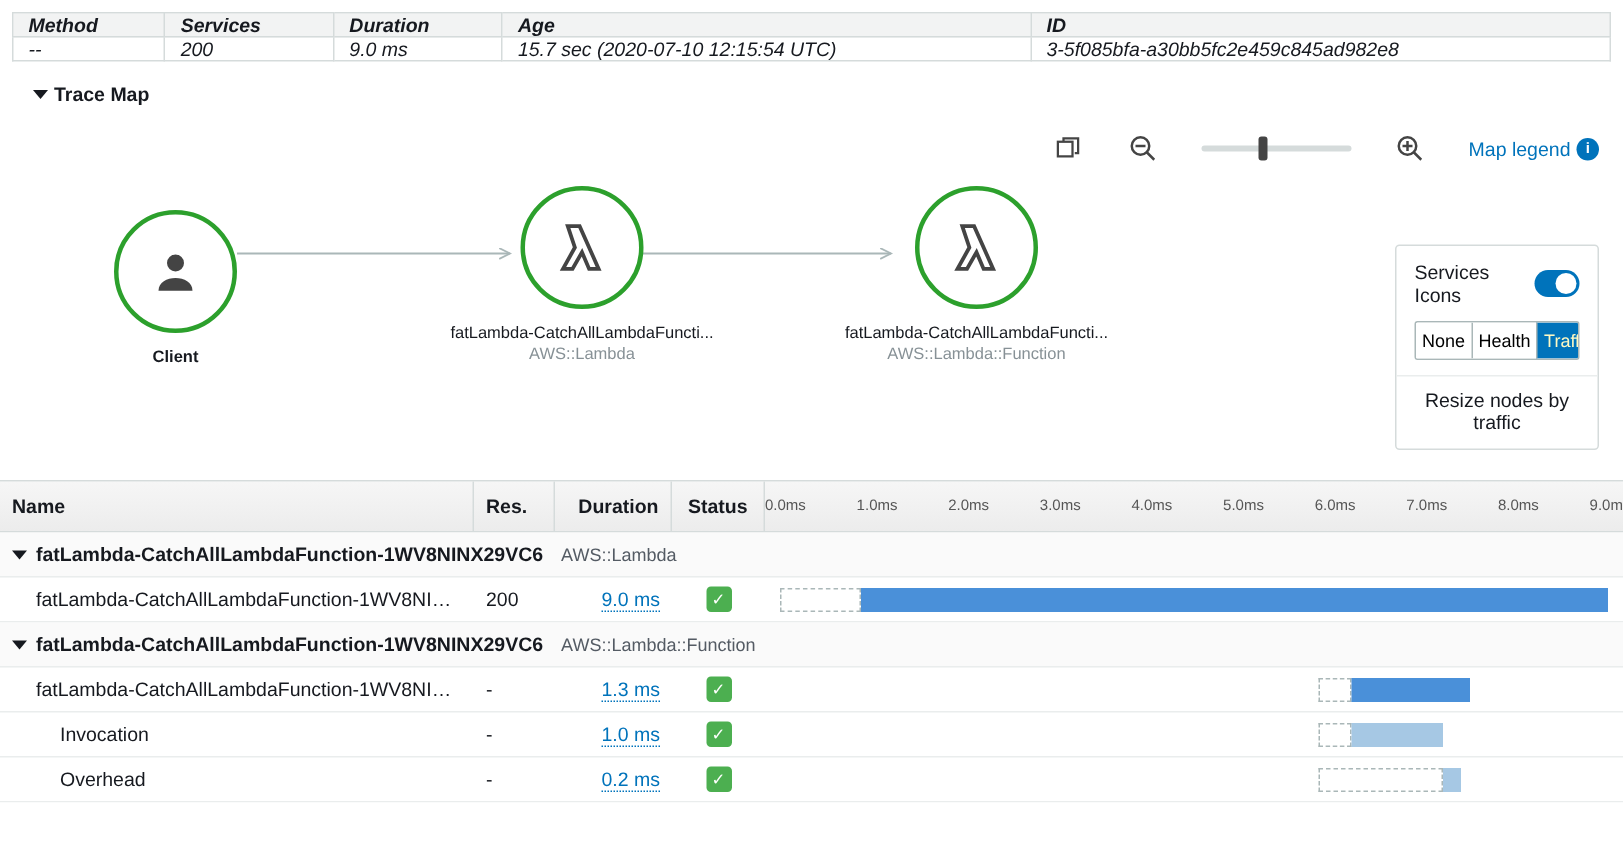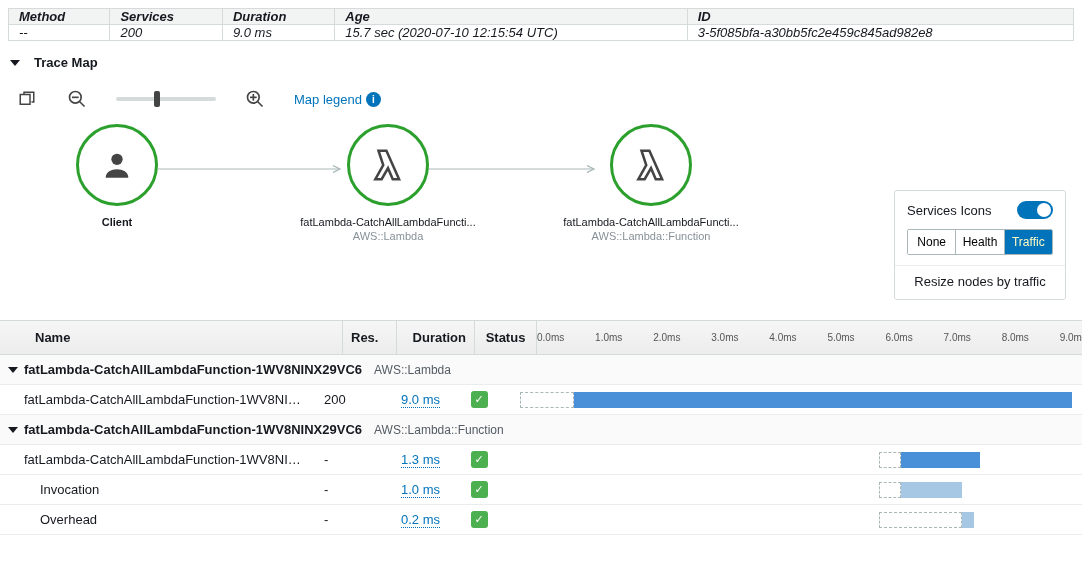--- a/index.html
+++ b/index.html
@@ -4,54 +4,54 @@
 <style>
 * { box-sizing: border-box; margin: 0; padding: 0; }
 body { font-family: -apple-system, BlinkMacSystemFont, "Segoe UI", Arial, sans-serif; font-size: 13px; color: #16191f; background: #fff; width: 1082px; }
 
 
 .meta-table { width: calc(100% - 16px); margin: 8px 8px 0 8px; border-collapse: collapse; }
 .meta-table th, .meta-table td { border: 1px solid #d5dbdb; padding: 0 10px; text-align: left; font-style: italic; }
 .meta-table th { background: #f2f3f3; font-weight: 700; }
 
 
-.trace-map-header { padding: 14px 8px 8px 10px; cursor: pointer; display: flex; align-items: center; gap: 14px; font-weight: 700; }
+.trace-map-header { padding: 14px 8px 8px 22px; cursor: pointer; display: flex; align-items: center; gap: 4px; font-weight: 700; }
 .caret { width: 0; height: 0; border-left: 5px solid transparent; border-right: 5px solid transparent; border-top: 6px solid #16191f; }
 
 
-.controls-row { display: flex; justify-content: flex-start; align-items: center; gap: 28px; padding: 10px 16px; }
+.controls-row { display: flex; justify-content: flex-end; align-items: center; gap: 28px; padding: 10px 16px; }
 .ctrl-icon { width: 22px; height: 22px; display: flex; align-items: center; justify-content: center; color: #444; cursor: pointer; }
 .zoom-slider { position: relative; width: 100px; height: 4px; background: #d5dbdb; border-radius: 2px; }
 .zoom-thumb { position: absolute; left: 38px; top: -6px; width: 6px; height: 16px; background: #444; border-radius: 2px; }
 .map-legend { color: #0073bb; cursor: pointer; display: flex; align-items: center; gap: 4px; font-weight: 400; }
 .info-circle { width: 15px; height: 15px; border-radius: 50%; background: #0073bb; color: #fff; font-size: 10px; font-weight: 700; display: flex; align-items: center; justify-content: center; }
 
 
 .graph-area { position: relative; height: 180px; margin: 0 8px; }
 .node { position: absolute; text-align: center; }
 .circle { width: 82px; height: 82px; border: 3px solid #2ca02c; border-radius: 50%; margin: 0 auto; display: flex; align-items: center; justify-content: center; background: #fff; }
 .node-label { margin-top: 10px; font-size: 11px; color: #16191f; max-width: 200px; overflow: hidden; text-overflow: ellipsis; white-space: nowrap; }
 .node-sublabel { font-size: 11px; color: #879196; margin-top: 2px; }
 svg.edge { position: absolute; }
 
 
-.options-panel { position: absolute; right: 8px; bottom: 0; border: 1px solid #d5dbdb; border-radius: 3px; padding: 0; background: #fff; width: 172px; }
+.options-panel { position: absolute; right: 8px; bottom: 0; border: 1px solid #d5dbdb; border-radius: 3px; padding: 0; background: #fff; width: 136px; }
 .opt-row { padding: 10px 12px; display: flex; align-items: center; justify-content: space-between; gap: 8px; font-size: 13px; }
 .toggle { position: relative; width: 36px; height: 18px; background: #0073bb; border-radius: 10px; }
 .toggle-knob { position: absolute; right: 2px; top: 2px; width: 14px; height: 14px; border-radius: 50%; background: #fff; }
 .btn-group { display: flex; border: 1px solid #aab7b8; border-radius: 2px; margin: 0 12px 10px 12px; overflow: hidden; }
 .btn-group button { flex: 1; padding: 5px 4px; border: none; background: #fff; font-size: 12px; cursor: pointer; border-left: 1px solid #aab7b8; }
 .btn-group button:first-child { border-left: none; }
 .btn-group button.active { background: #0073bb; color: #fef9c3; }
 .opt-footer { padding: 8px 12px 10px 12px; font-size: 13px; text-align: center; border-top: 1px solid #eaeded; }
 
 
 .timeline { width: 100%; margin-top: 20px; }
 .tl-header, .tl-row { display: flex; align-items: center; border-bottom: 1px solid #eaeded; }
-.tl-header { background: linear-gradient(#f6f6f6, #ececec); border: 1px solid #d5dbdb; border-left: none; border-right: none; font-weight: 700; padding-left: 27px; }
+.tl-header { background: linear-gradient(#f6f6f6, #ececec); border: 1px solid #d5dbdb; border-left: none; border-right: none; font-weight: 700; }
 .tl-header > div { padding: 9px 8px; border-right: 1px solid #d5dbdb; }
 .col-name { width: 316px; padding-left: 8px; }
 .col-res { width: 54px; text-align: left; }
 .col-dur { width: 78px; text-align: right; }
 .col-status { width: 62px; text-align: center; }
 .col-chart { flex: 1; position: relative; padding: 0 !important; }
 .tick-row { display: flex; justify-content: space-between; font-size: 10px; color: #555; padding: 9px 0; font-weight: 400; }
 .tick { white-space: nowrap; }
 .tl-row > div { padding: 6px 8px; overflow: hidden; text-overflow: ellipsis; white-space: nowrap; }
 .group-row { background: #fafafa; font-weight: 700; display: flex; align-items: center; padding: 7px 8px; border-bottom: 1px solid #eaeded; gap: 6px; }
@@ -130,21 +130,21 @@
         <marker id="ah1" markerWidth="8" markerHeight="8" refX="6" refY="3" orient="auto">
           <path d="M0,0 L6,3 L0,6" fill="none" stroke="#aab7b8"></path>
         </marker>
       </defs>
     <line x1="0" y1="5" x2="182" y2="5" stroke="#aab7b8" stroke-width="1.2" marker-end="url(#ah1)"></line>
   </svg>
   <svg class="edge" style="left:418px; top:44px;" width="175" height="10">
     <line x1="0" y1="5" x2="168" y2="5" stroke="#aab7b8" stroke-width="1.2" marker-end="url(#ah1)"></line>
   </svg>
 
-  <div class="node" style="left:68px; top:4px;">
+  <div class="node" style="left:68px; top:20px;">
     <div class="circle">
       <svg width="34" height="34" viewBox="0 0 24 24" fill="#444">
           <circle cx="12" cy="8" r="4"></circle>
           <path d="M4 21c0-4 4-6 8-6s8 2 8 6"></path>
         </svg>
     </div>
     <div class="node-label" style="font-weight:700;">Client</div>
   </div>
 
   <div class="node" style="left:285px; top:4px; width:190px;">

